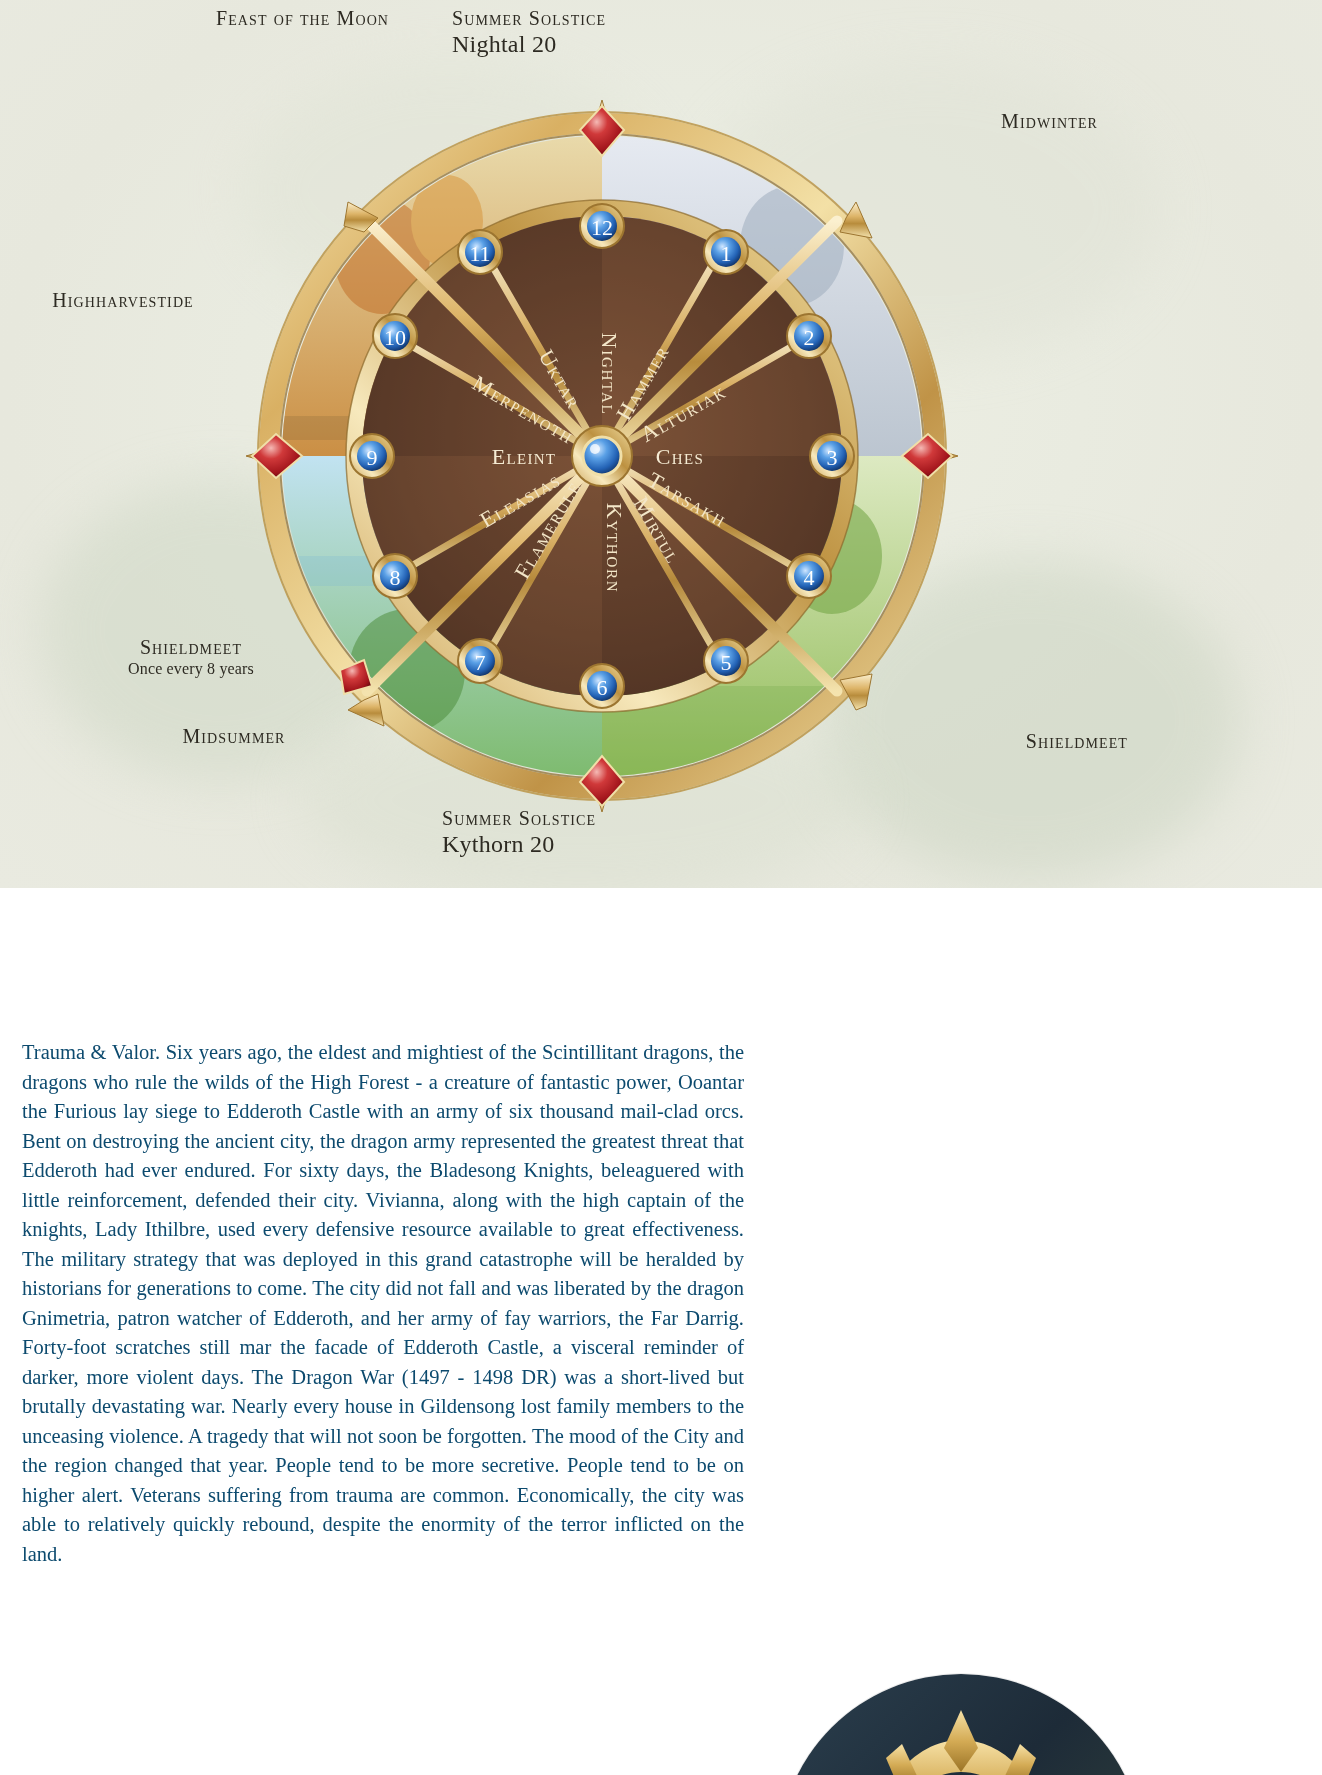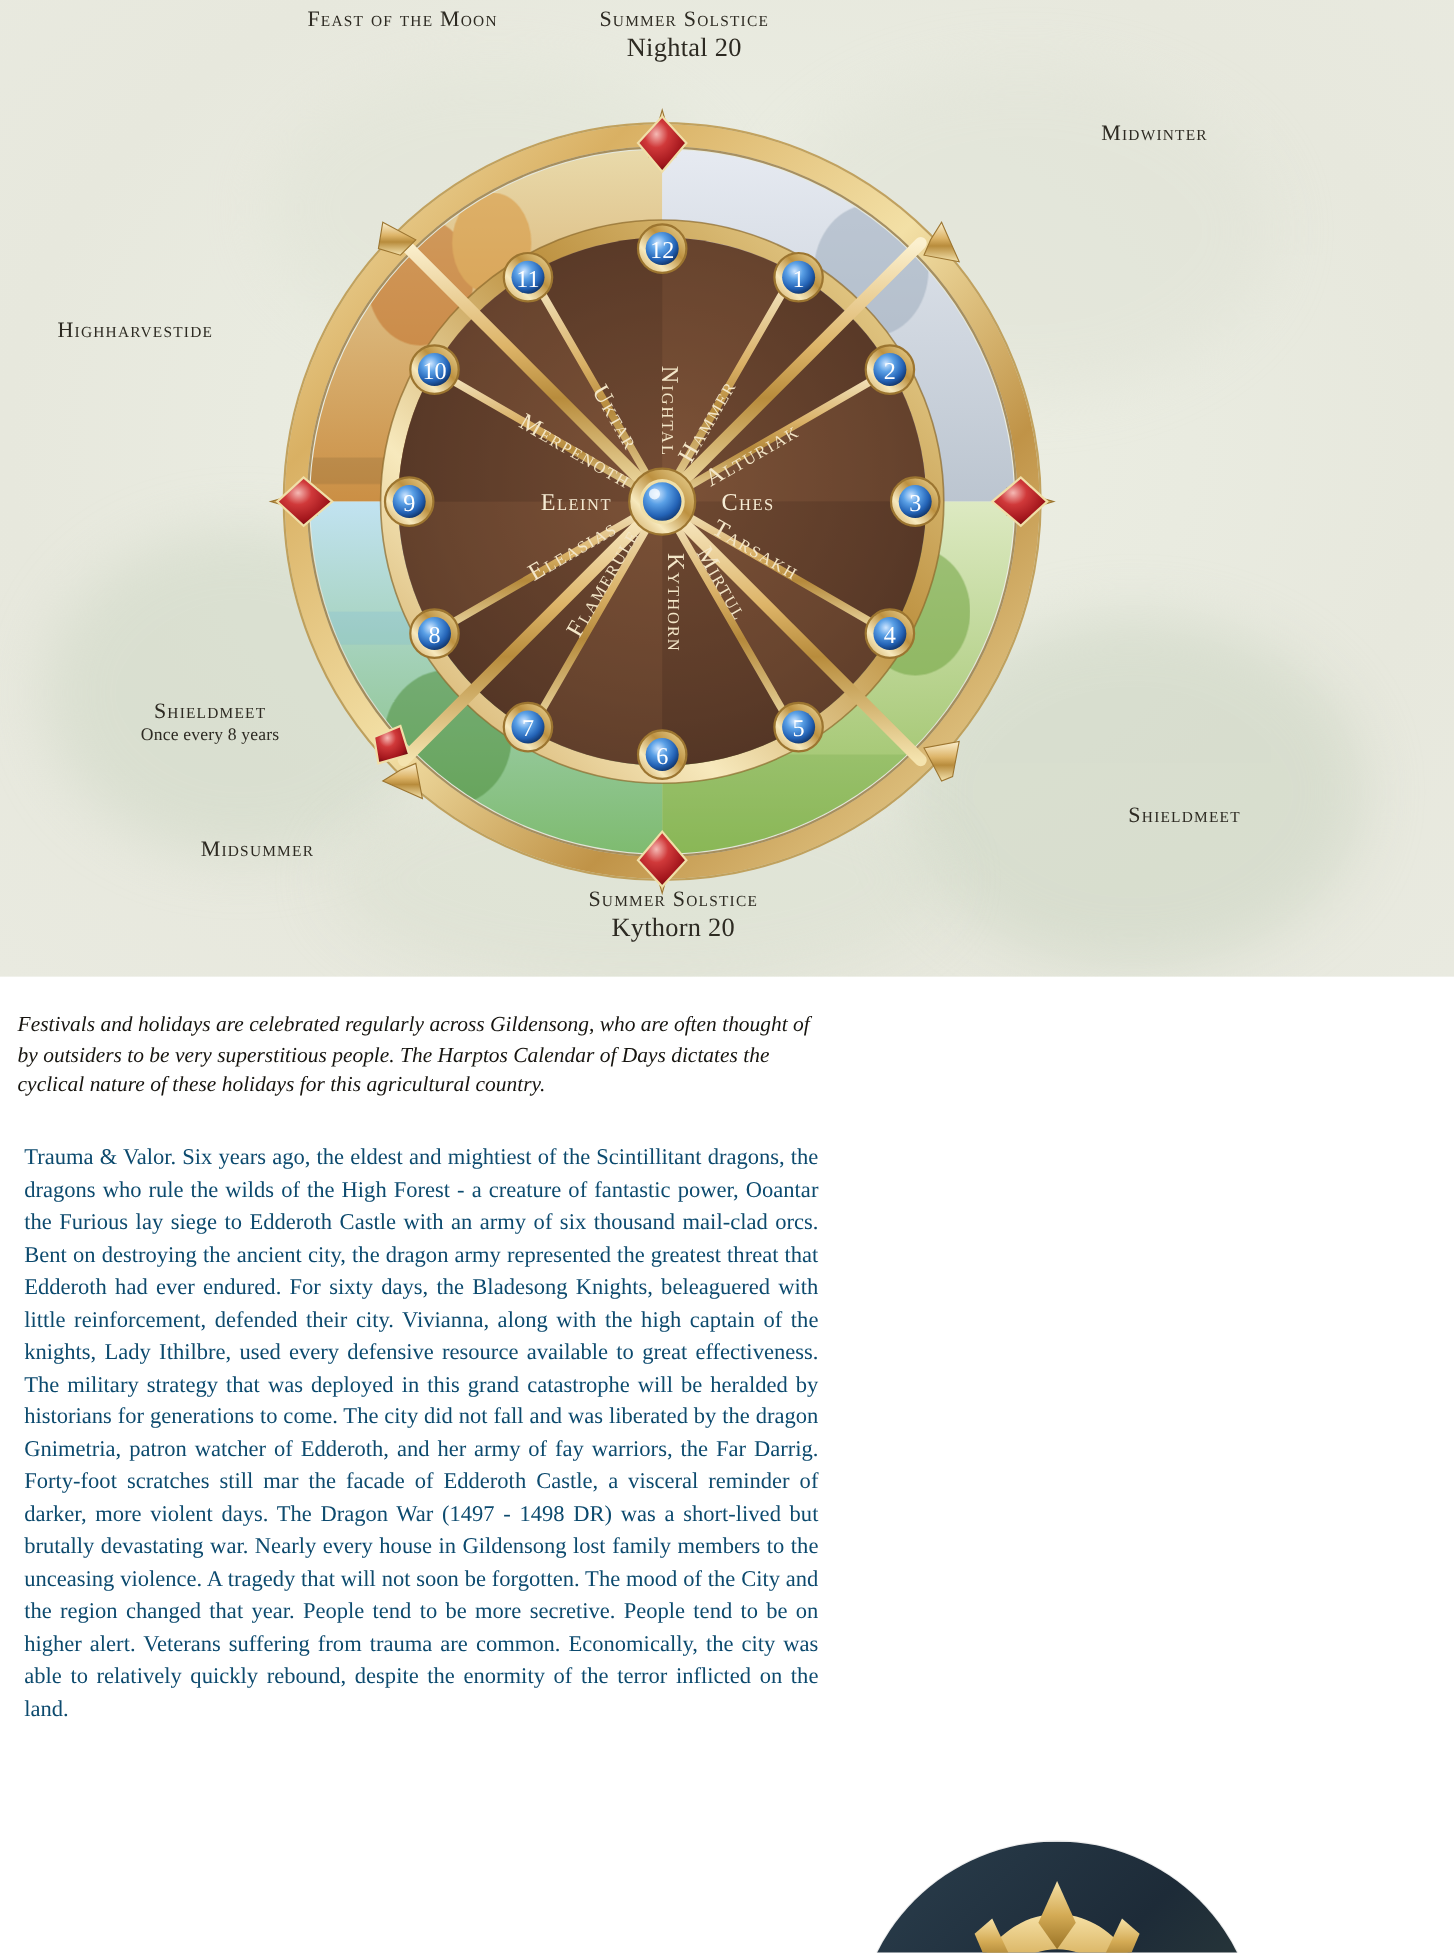--- a/index.html
+++ b/index.html
@@ -60,21 +60,21 @@
     font-variant: small-caps;
     letter-spacing: .055em;
     font-size: 20px;
   }
   .wlabel .t2 {
     display: block;
     font-size: 24px;
     letter-spacing: .01em;
   }
   .wlabel.small .t2 { font-size: 16px; }
-  .wlabel.c  { text-align: center; }
+  .wlabel.c  { text-align: left; }
   .wlabel.r  { text-align: center; }
   .wlabel.l  { text-align: right; }
 
   
   #lower {
     position: absolute;
     left: 0; top: 888px;
     width: 1322px;
     height: 887px;
     background: #fff;
@@ -163,21 +163,21 @@
 
   <div class="wlabel l" style="left:848px; top:729px; width:280px;">
     <span class="t1">Shieldmeet</span>
   </div>
 
   <div class="wlabel c" style="left:442px; top:806px; width:340px;">
     <span class="t1">Summer Solstice</span>
     <span class="t2">Kythorn 20</span>
   </div>
 
-  <div class="wlabel r" style="left:118px; top:760px; width:232px;">
+  <div class="wlabel r" style="left:118px; top:724px; width:232px;">
     <span class="t1">Midsummer</span>
   </div>
 
   <div class="wlabel r small" style="left:60px; top:635px; width:262px;">
     <span class="t1">Shieldmeet</span>
     <span class="t2">Once every 8 years</span>
   </div>
 
 
   <div class="wlabel r" style="left:10px; top:288px; width:226px;">
@@ -434,21 +434,20 @@
         <g>
           <polygon points="108,584 132,574 140,600 112,608" fill="url(#gemR)" stroke="#f0dfa8" stroke-width="2"></polygon>
         </g>
       </g>
     </svg>
   </div>
 </div>
 
 <div id="lower">
 
-  <div id="intro">Festivals and holidays are celebrated regularly across Gildensong, who are often thought of by outsiders to be very superstitious people. The Harptos Calendar of Days dictates the cyclical nature of these holidays for this agricultural country.</div>
 
   <div id="body-col">
     <p>Trauma &amp; Valor. Six years ago, the eldest and mightiest of the Scintillitant dragons, the dragons who rule the wilds of the High Forest - a creature of fantastic power, Ooantar the Furious lay siege to Edderoth Castle with an army of six thousand mail-clad orcs. Bent on destroying the ancient city, the dragon army represented the greatest threat that Edderoth had ever endured. For sixty days, the Bladesong Knights, beleaguered with little reinforcement, defended their city. Vivianna, along with the high captain of the knights, Lady Ithilbre, used every defensive resource available to great effectiveness. The military strategy that was deployed in this grand catastrophe will be heralded by historians for generations to come. The city did not fall and was liberated by the dragon Gnimetria, patron watcher of Edderoth, and her army of fay warriors, the Far Darrig. Forty-foot scratches still mar the facade of Edderoth Castle, a visceral reminder of darker, more violent days. The Dragon War (1497 - 1498 DR) was a short-lived but brutally devastating war. Nearly every house in Gildensong lost family members to the unceasing violence. A tragedy that will not soon be forgotten. The mood of the City and the region changed that year. People tend to be more secretive. People tend to be on higher alert. Veterans suffering from trauma are common. Economically, the city was able to relatively quickly rebound, despite the enormity of the terror inflicted on the land.</p>
   </div>
 
   <div id="portrait">
     <svg width="366" height="366" viewBox="0 0 366 366" xmlns="http://www.w3.org/2000/svg">
       <defs>
         <linearGradient id="pbg" x1="0" y1="0" x2="1" y2="1">
           <stop offset="0%" stop-color="#2b3f4e"></stop>

